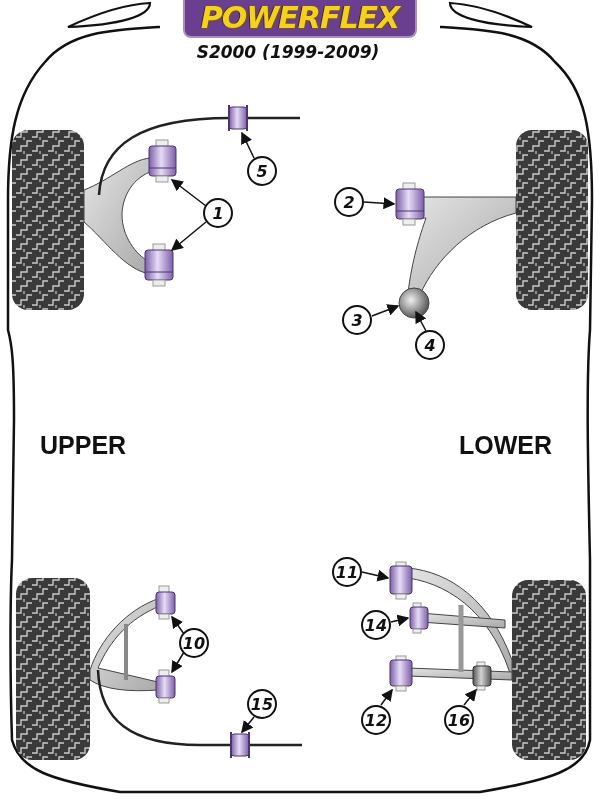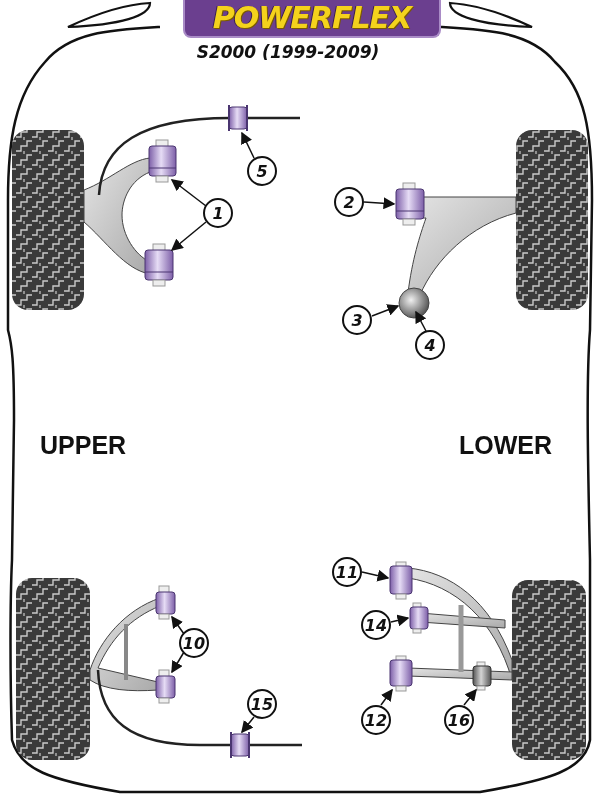--- a/index.html
+++ b/index.html
@@ -1,19 +1,19 @@
 <!DOCTYPE html>
 <html><head>
 <meta charset="utf-8">
 <style>
   html, body { margin:0; padding:0; background:#ffffff; }
   body { width:600px; height:800px; position:relative; overflow:hidden;
          font-family:"Liberation Sans", sans-serif; }
   #stage { position:absolute; left:0; top:0; width:600px; height:800px; }
-  .logo-box { position:absolute; left:183px; top:0; width:258px; height:38px;
+  .logo-box { position:absolute; left:183px; top:0; width:234px; height:38px;
               background:#6b3f8f; border:2px solid #a98bc6; border-top:none;
               border-radius:0 0 8px 8px; box-sizing:border-box;
               display:flex; align-items:center; justify-content:center; }
   .logo-text { font-family:"DejaVu Sans", sans-serif; font-weight:bold; font-style:italic;
                font-size:30px; color:#f4d21c; letter-spacing:-1px;
                text-shadow:1px 1px 0 #7a5a00, -1px 0 0 #3a2050; line-height:1; }
   .subtitle { position:absolute; left:0; width:576px; top:42px; text-align:center;
               font-family:"DejaVu Sans", sans-serif; font-weight:bold; font-style:italic;
               font-size:17px; color:#111; }
   .section-label { position:absolute; top:431px; font-family:"Liberation Sans", sans-serif;

